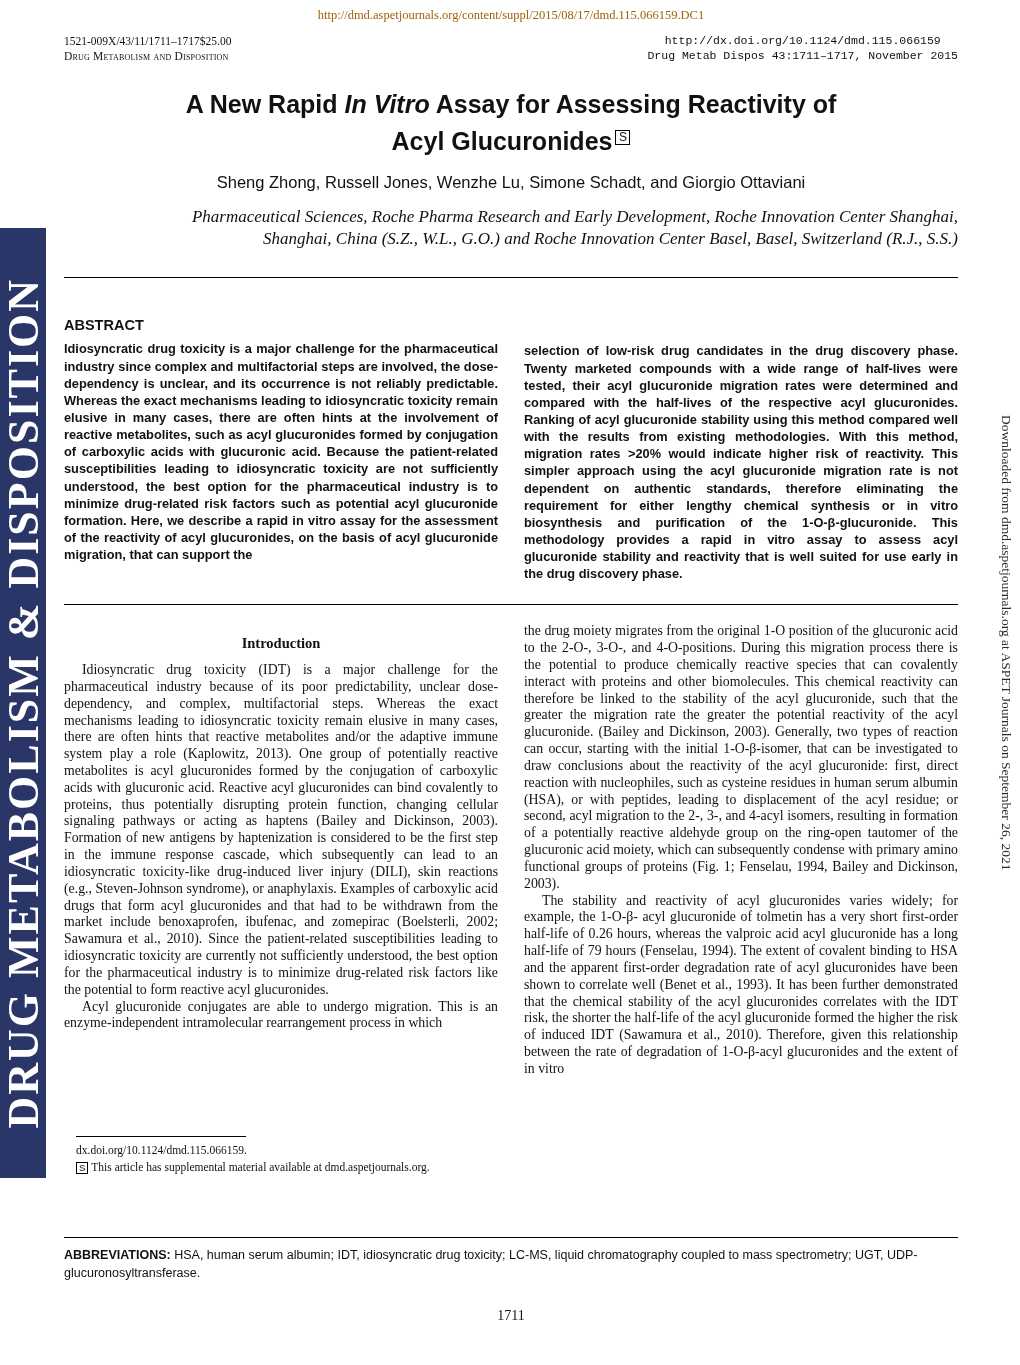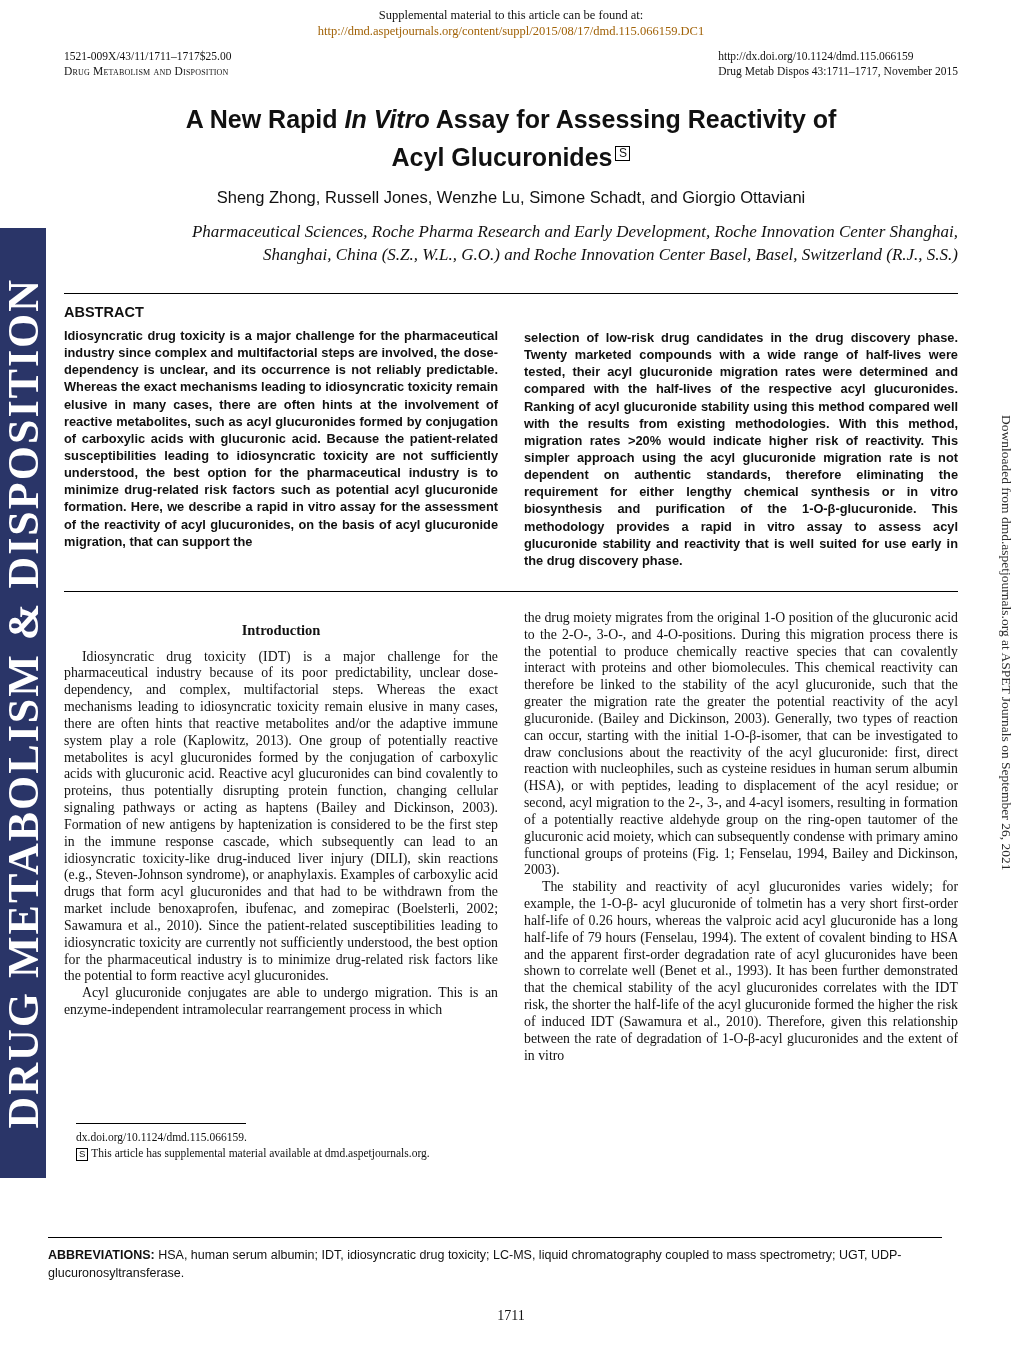--- a/index.html
+++ b/index.html
@@ -26,21 +26,21 @@
     writing-mode:vertical-rl; font-size:13.5px; color:#2b2b2b;
     font-family:"Liberation Serif", serif; white-space:nowrap;
   }
   .content { position:absolute; left:64px; top:8px; width:894px; }
 
   .suppl-note { text-align:center; font-size:12.5px; line-height:1.25; margin-bottom:10px; }
   .suppl-note a { color:#a16207; text-decoration:none; cursor:pointer; }
 
   .header-row { display:flex; justify-content:space-between; font-size:11.5px; line-height:1.3; }
   .header-left { text-align:left; }
-  .header-right { text-align:left; }
+  .header-right { text-align:center;font-family:Liberation Mono, monospace; }
   .smallcaps { font-variant:small-caps; letter-spacing:.2px; }
 
   .title {
     margin-top:22px; text-align:center;
     font-family:"Liberation Sans", sans-serif; font-weight:bold;
     font-size:25px; line-height:1.5;
   }
   .sbox {
     display:inline-block; border:1.2px solid #000; font-size:12px; line-height:1.1;
     padding:0 2.5px; font-family:"Liberation Sans", sans-serif; font-weight:normal;
@@ -54,21 +54,21 @@
     margin-top:14px; text-align:right; white-space:pre-line;
     font-family:Liberation Serif, serif; font-style:italic; font-size:17px; line-height:1.35;
   }
   .received {
     margin-top:18px; text-align:center;
     font-family:"Liberation Sans", sans-serif; font-size:12px;
   }
 
   .abstract-rule { border-top:1.5px solid #000; margin-top:26px; }
   .abstract { display:flex; gap:26px; margin-top:10px; }
-  .abs-col { width:434px; }
+  .abs-col { width:434px;margin-top:29px; }
   .abs-col.right { padding-top:25px; }
   .abs-heading {
     font-family:"Liberation Sans", sans-serif; font-weight:bold; font-size:14.5px;
     margin-bottom:7px;
   }
   .abstract p {
     font-family:"Liberation Sans", sans-serif; font-weight:bold;
     font-size:12.8px; line-height:1.34; text-align:justify;
   }
 
@@ -86,21 +86,21 @@
   .col p.indent { text-indent:18px; }
   .col p + p { margin-top:0; }
 
   .footnote-block { position:absolute; bottom:0; left:12px; width:100%; font-size:11.5px; line-height:1.45; }
   .fn-rule { width:170px; border-top:1px solid #000; margin-bottom:5px; }
   .sbox-small {
     display:inline-block; border:1px solid #000; font-size:9.5px; line-height:1.1;
     padding:0 2px; font-family:"Liberation Sans", sans-serif; margin-right:3px;
   }
 
-  .footer { position:absolute; left:48px; top:1237px; width:894px; }
+  .footer { position:absolute; left:64px; top:1237px; width:894px; }
   .abbrev {
     border-top:1.5px solid #000; padding-top:9px;
     font-family:"Liberation Sans", sans-serif; font-size:12.5px; line-height:1.4;
     text-align:left;
   }
   .abbrev .label { font-weight:bold; }
   .page-number {
     position:absolute; left:64px; top:1308px; width:894px; text-align:center;
     font-size:14px; font-family:"Liberation Serif", serif;
   }
@@ -112,21 +112,20 @@
 
   <div class="spine">
     <span class="spine-text">DRUG METABOLISM &amp; DISPOSITION</span>
   </div>
 
   <div class="download-strip">Downloaded from dmd.aspetjournals.org at ASPET Journals on September 26, 2021</div>
 
   <div class="content">
 
     <div class="suppl-note">
-      <div>Supplemental material to this article can be found at:</div>
       <a>http://dmd.aspetjournals.org/content/suppl/2015/08/17/dmd.115.066159.DC1</a>
     </div>
 
     <div class="header-row">
       <div class="header-left">
         <div>1521-009X/43/11/1711–1717$25.00</div>
         <div class="smallcaps">Drug Metabolism and Disposition</div>
       </div>
       <div class="header-right">
         <a style="color:#111; text-decoration:none;">http://dx.doi.org/10.1124/dmd.115.066159</a>

